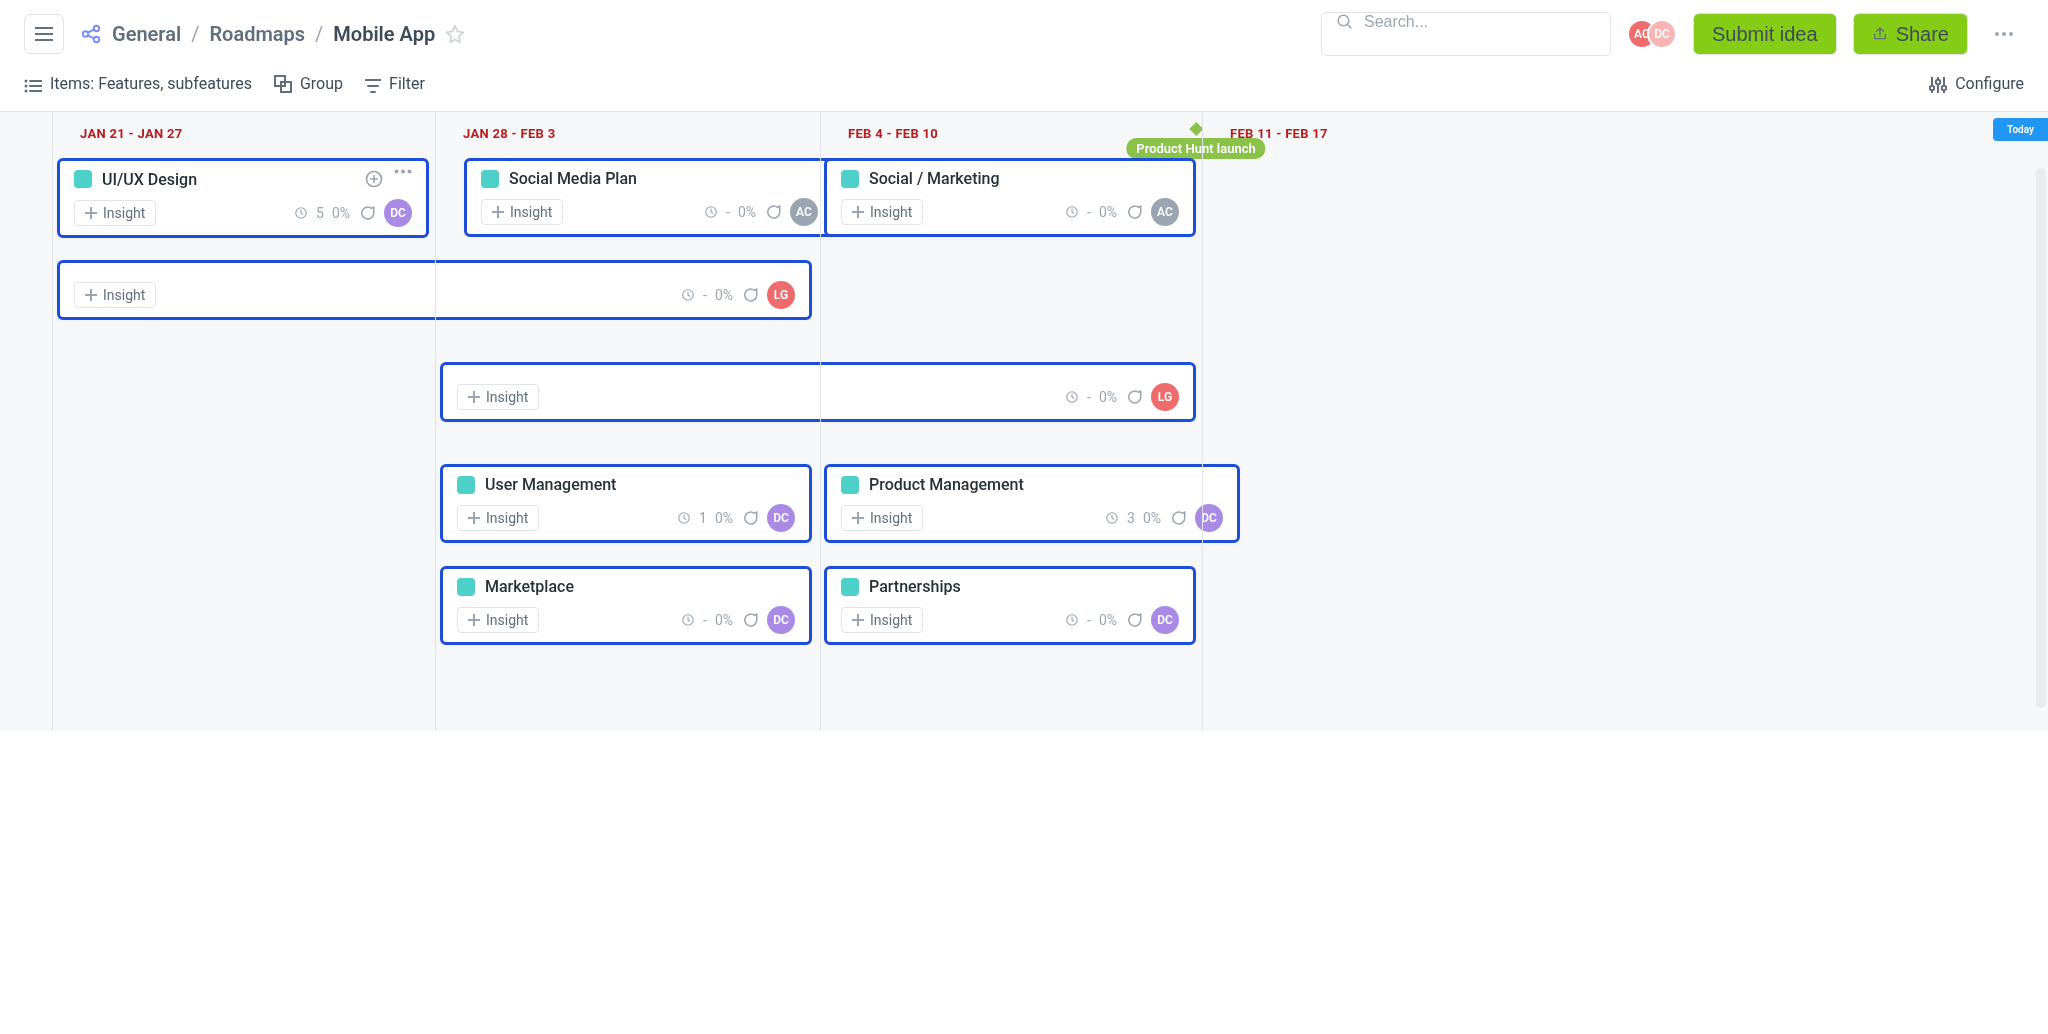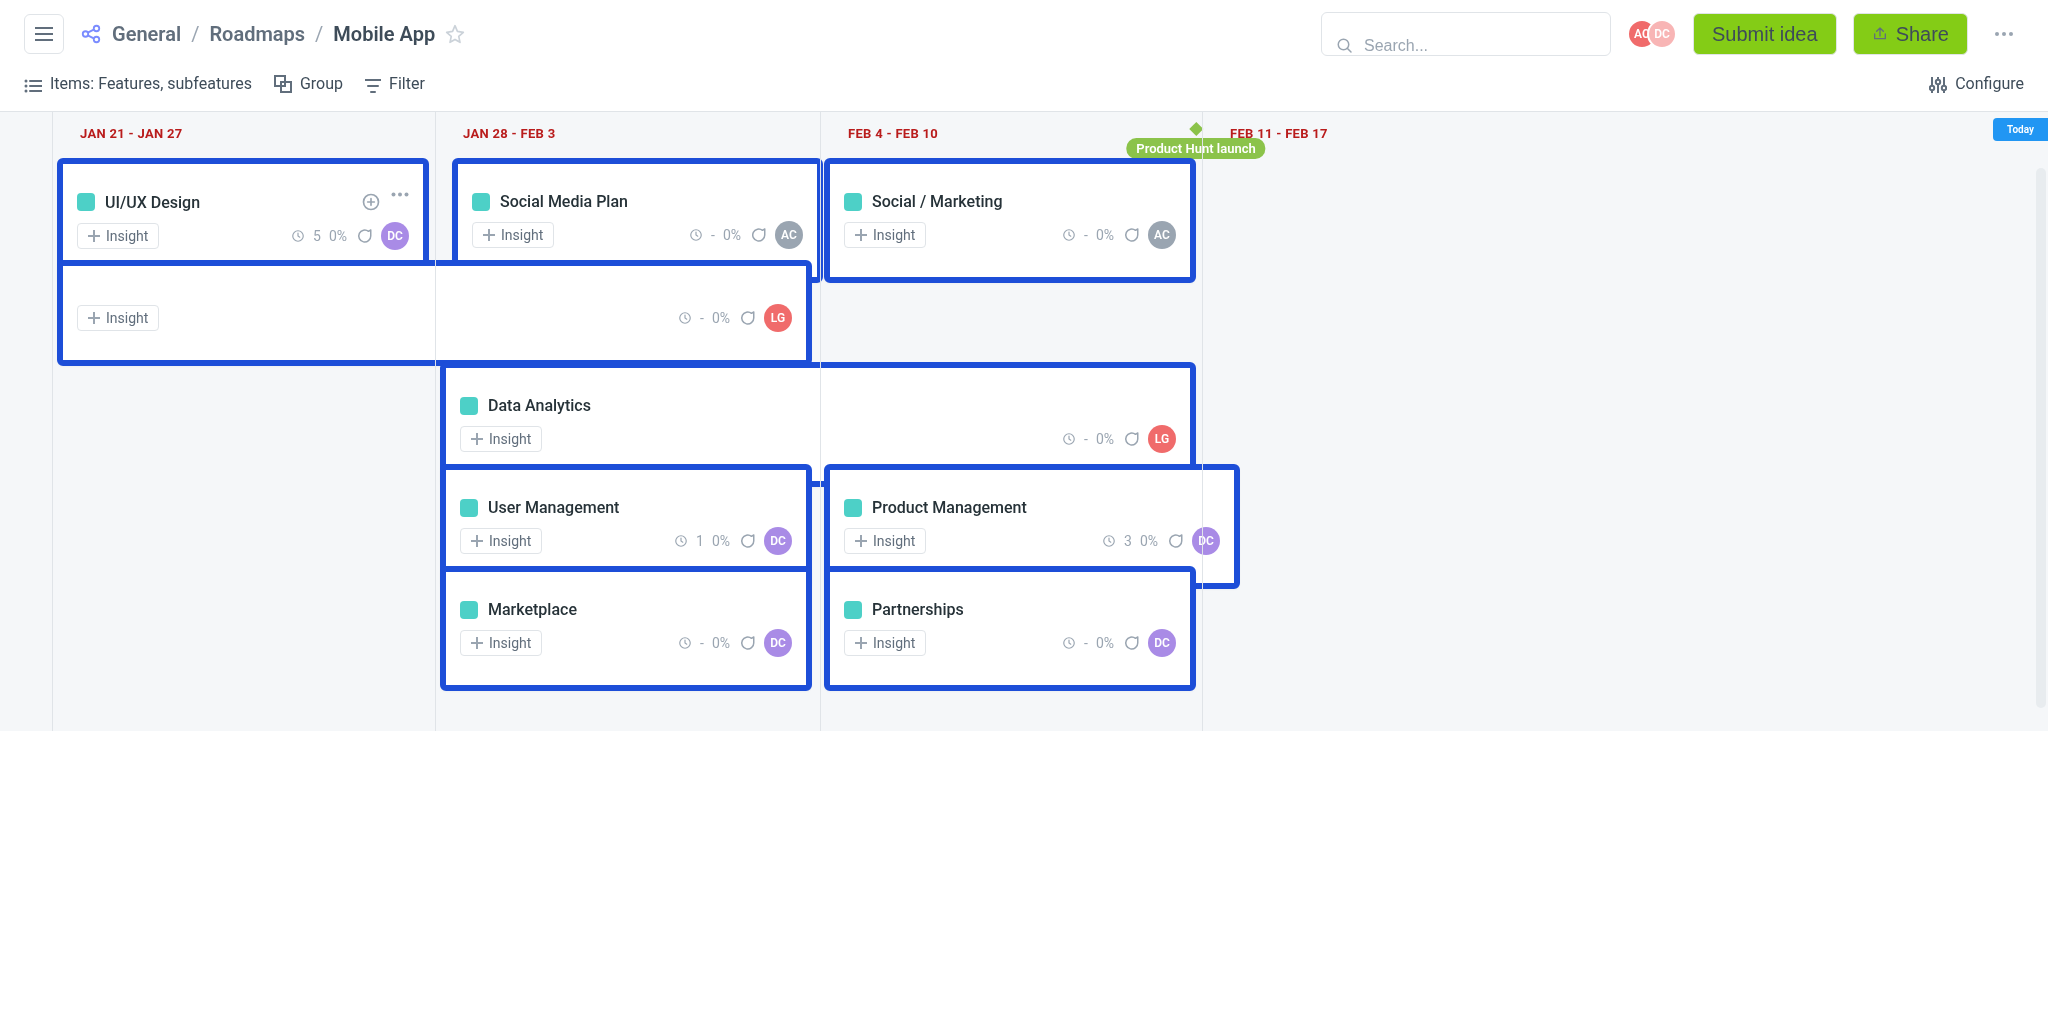--- a/index.html
+++ b/index.html
@@ -29,21 +29,21 @@
   display: flex; align-items: center; gap: 10px;
   font-size: 20px; font-weight: 600;
 }
 .breadcrumb .sep { color: #9aa5b1; font-weight: 400; }
 .breadcrumb .crumb { color: #3e4c59; }
 .breadcrumb .crumb.dim { color: #616e7c; }
 .logo-icon { color: #7b8cff; display:flex; align-items:center;}
 .star-icon { color: #cbd2d9; cursor:pointer; }
 .spacer { flex: 1; }
 .search-box {
-  display: flex; align-items: flex-end;
+  display: flex; align-items: flex-start;
   border: 1px solid #e0e4e8; border-radius: 6px;
   padding: 0 14px; height: 44px; width: 290px;
   color: #9aa5b1;
 }
 .search-box input {
   border: none; outline: none; font-size: 16px; flex:1; margin-left:10px; color:#3e4c59;
 }
 .search-box input::placeholder { color: #9aa5b1; }
 .avatar-pair { display: flex; }
 .avatar {
@@ -108,23 +108,23 @@
   width:10px; height:10px; background:#8bc34a; transform: rotate(45deg);
   position:absolute; top:-14px; left:50%; margin-left:-5px;
 }
 .milestone .lbl {
   background:#8bc34a; color:#fff; font-size:13px; font-weight:600;
   padding: 3px 10px; border-radius: 10px;
 }
 .timeline-body { position:absolute; top:46px; left:0; right:16px; bottom:0; }
 .card {
   position:absolute;
-  background:#fff; border:6px solid #1d4ed8; border-radius:6px;
+  background:#fff; border:3px solid #1d4ed8; border-radius:6px;
   box-shadow: 0 1px 2px rgba(0,0,0,0.03);
-  padding: 28px 14px;
+  padding: 8px 14px;
 }
 .card .row1 { display:flex; align-items:center; gap:10px; }
 .tag-sq { width:18px; height:18px; border-radius:4px; background:#4dd0c7; }
 .card-title { font-size:16px; font-weight:500; color:#263238; flex:1; }
 .card .actions { display:flex; gap:10px; color:#9aa5b1; }
 .card .row2 { display:flex; align-items:center; gap:10px; margin-top:10px; }
 .insight-btn {
   display:flex; align-items:center; gap:6px;
   border:1px solid #e0e4e8; border-radius:4px;
   padding: 4px 10px; font-size:14px; color:#616e7c; cursor:pointer;
@@ -289,21 +289,21 @@
             <span>0%</span>
             <span>
               <svg width="18" height="18" viewBox="0 0 24 24" fill="none">
                 <path d="M21 12a8 8 0 1 1-3-6.2L21 4v8z" stroke="#9aa5b1" stroke-width="2" stroke-linejoin="round"></path>
               </svg>
             </span>
             <div class="card-avatar" style="background:#a98be6">DC</div>
           </div>
         </div>
       </div>
-      <div class="card" style="left: 452px; top: 0px; width: 371px;">
+      <div class="card" style="left: 464px; top: 0px; width: 371px;">
         <div class="row1">
           <div class="tag-sq"></div>
           <div class="card-title">Social Media Plan</div>
         </div>
         <div class="row2">
           <div class="insight-btn">
             <svg width="12" height="12" viewBox="0 0 12 12">
               <path d="M6 0v12M0 6h12" stroke="#9aa5b1" stroke-width="2" stroke-linecap="round"></path>
             </svg>
             <span>Insight</span>
@@ -376,24 +376,20 @@
             <span>
               <svg width="18" height="18" viewBox="0 0 24 24" fill="none">
                 <path d="M21 12a8 8 0 1 1-3-6.2L21 4v8z" stroke="#9aa5b1" stroke-width="2" stroke-linejoin="round"></path>
               </svg>
             </span>
             <div class="card-avatar" style="background:#f06b6b">LG</div>
           </div>
         </div>
       </div>
       <div class="card" style="left: 440px; top: 204px; width: 756px;">
-        <div class="row1">
-          <div class="tag-sq"></div>
-          <div class="card-title">Data Analytics</div>
-        </div>
         <div class="row2">
           <div class="insight-btn">
             <svg width="12" height="12" viewBox="0 0 12 12">
               <path d="M6 0v12M0 6h12" stroke="#9aa5b1" stroke-width="2" stroke-linecap="round"></path>
             </svg>
             <span>Insight</span>
           </div>
           <div class="metrics">
             <span class="clk">
               <svg width="14" height="14" viewBox="0 0 24 24" fill="none">

